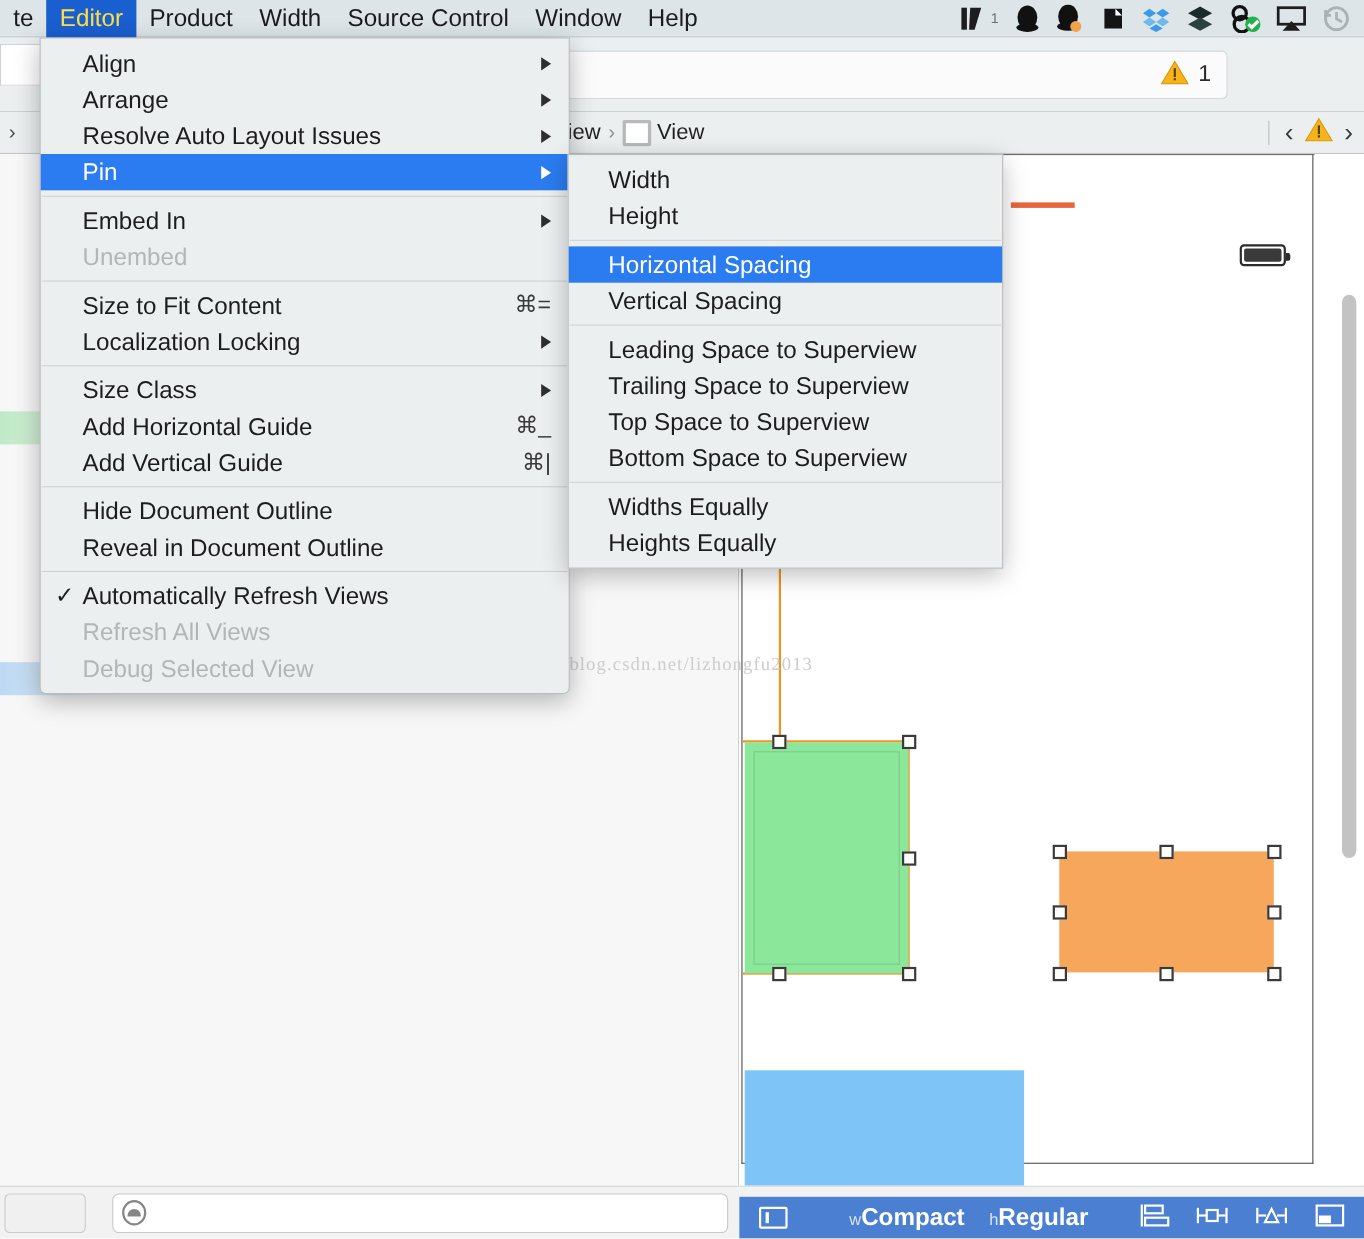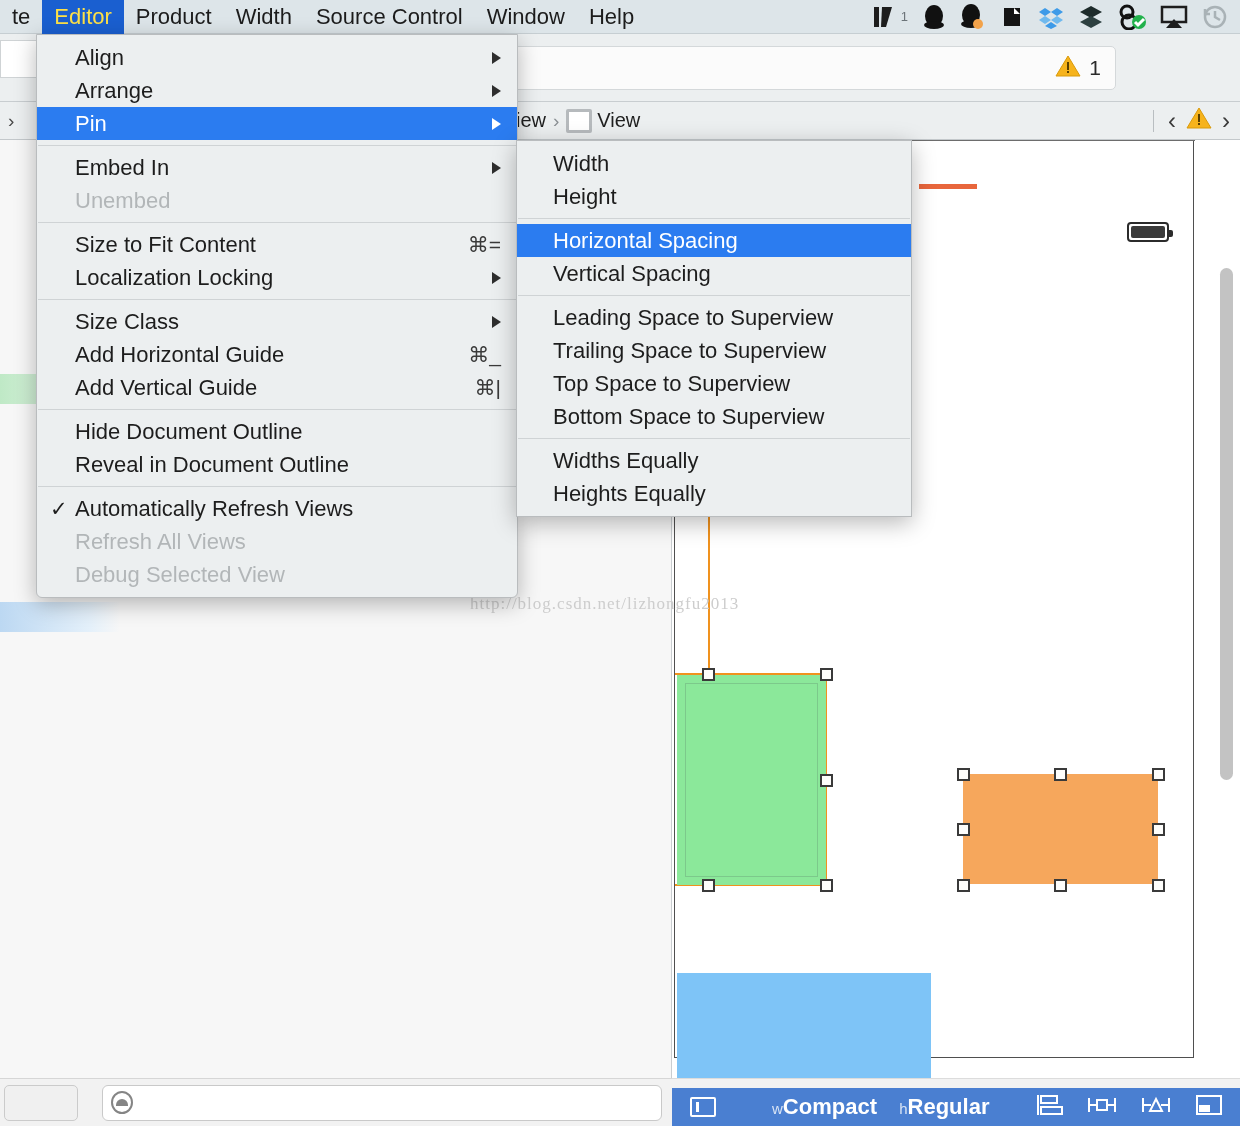--- a/index.html
+++ b/index.html
@@ -457,20 +457,24 @@
   <div class="menu" id="main-menu">
 
     <div class="mi">
       <span>Align</span>
       <span class="arrow"></span>
     </div>
     <div class="mi">
       <span>Arrange</span>
       <span class="arrow"></span>
     </div>
+    <div class="mi">
+      <span>Resolve Auto Layout Issues</span>
+      <span class="arrow"></span>
+    </div>
     <div class="mi selected">
       <span>Pin</span>
       <span class="arrow"></span>
     </div>
 
     <div class="mi-sep"></div>
 
     <div class="mi">
       <span>Embed In</span>
       <span class="arrow"></span>

